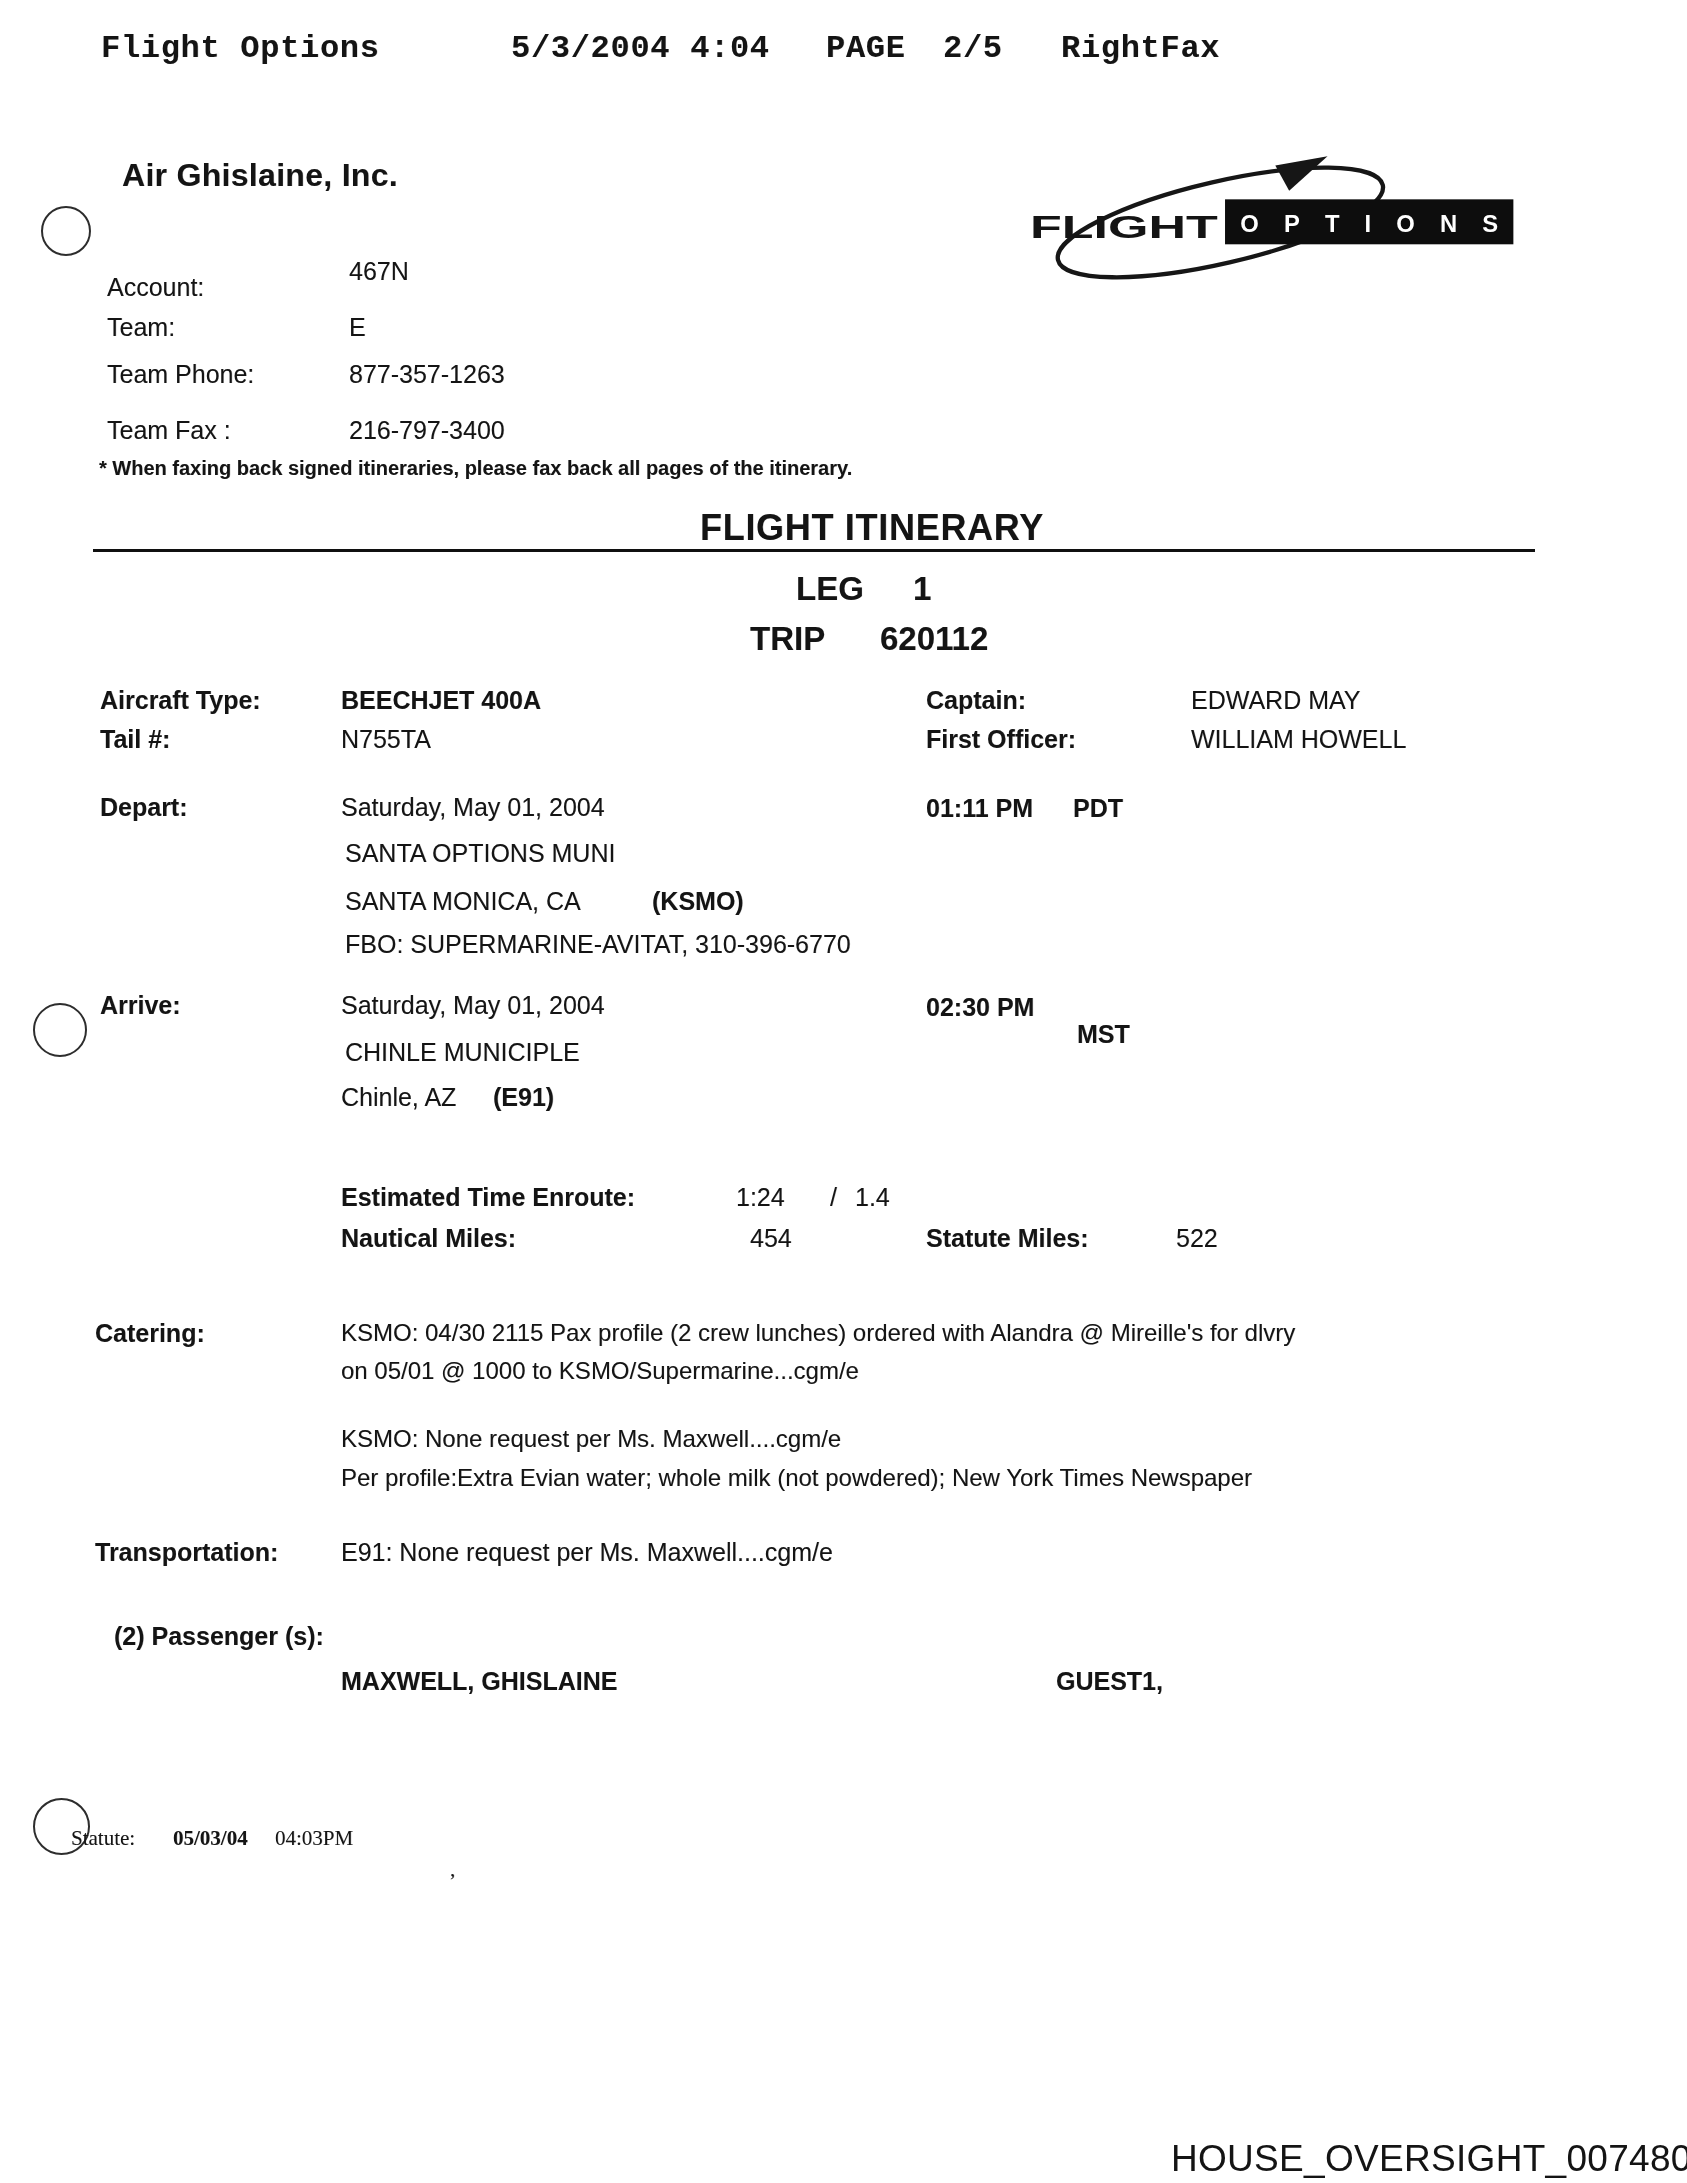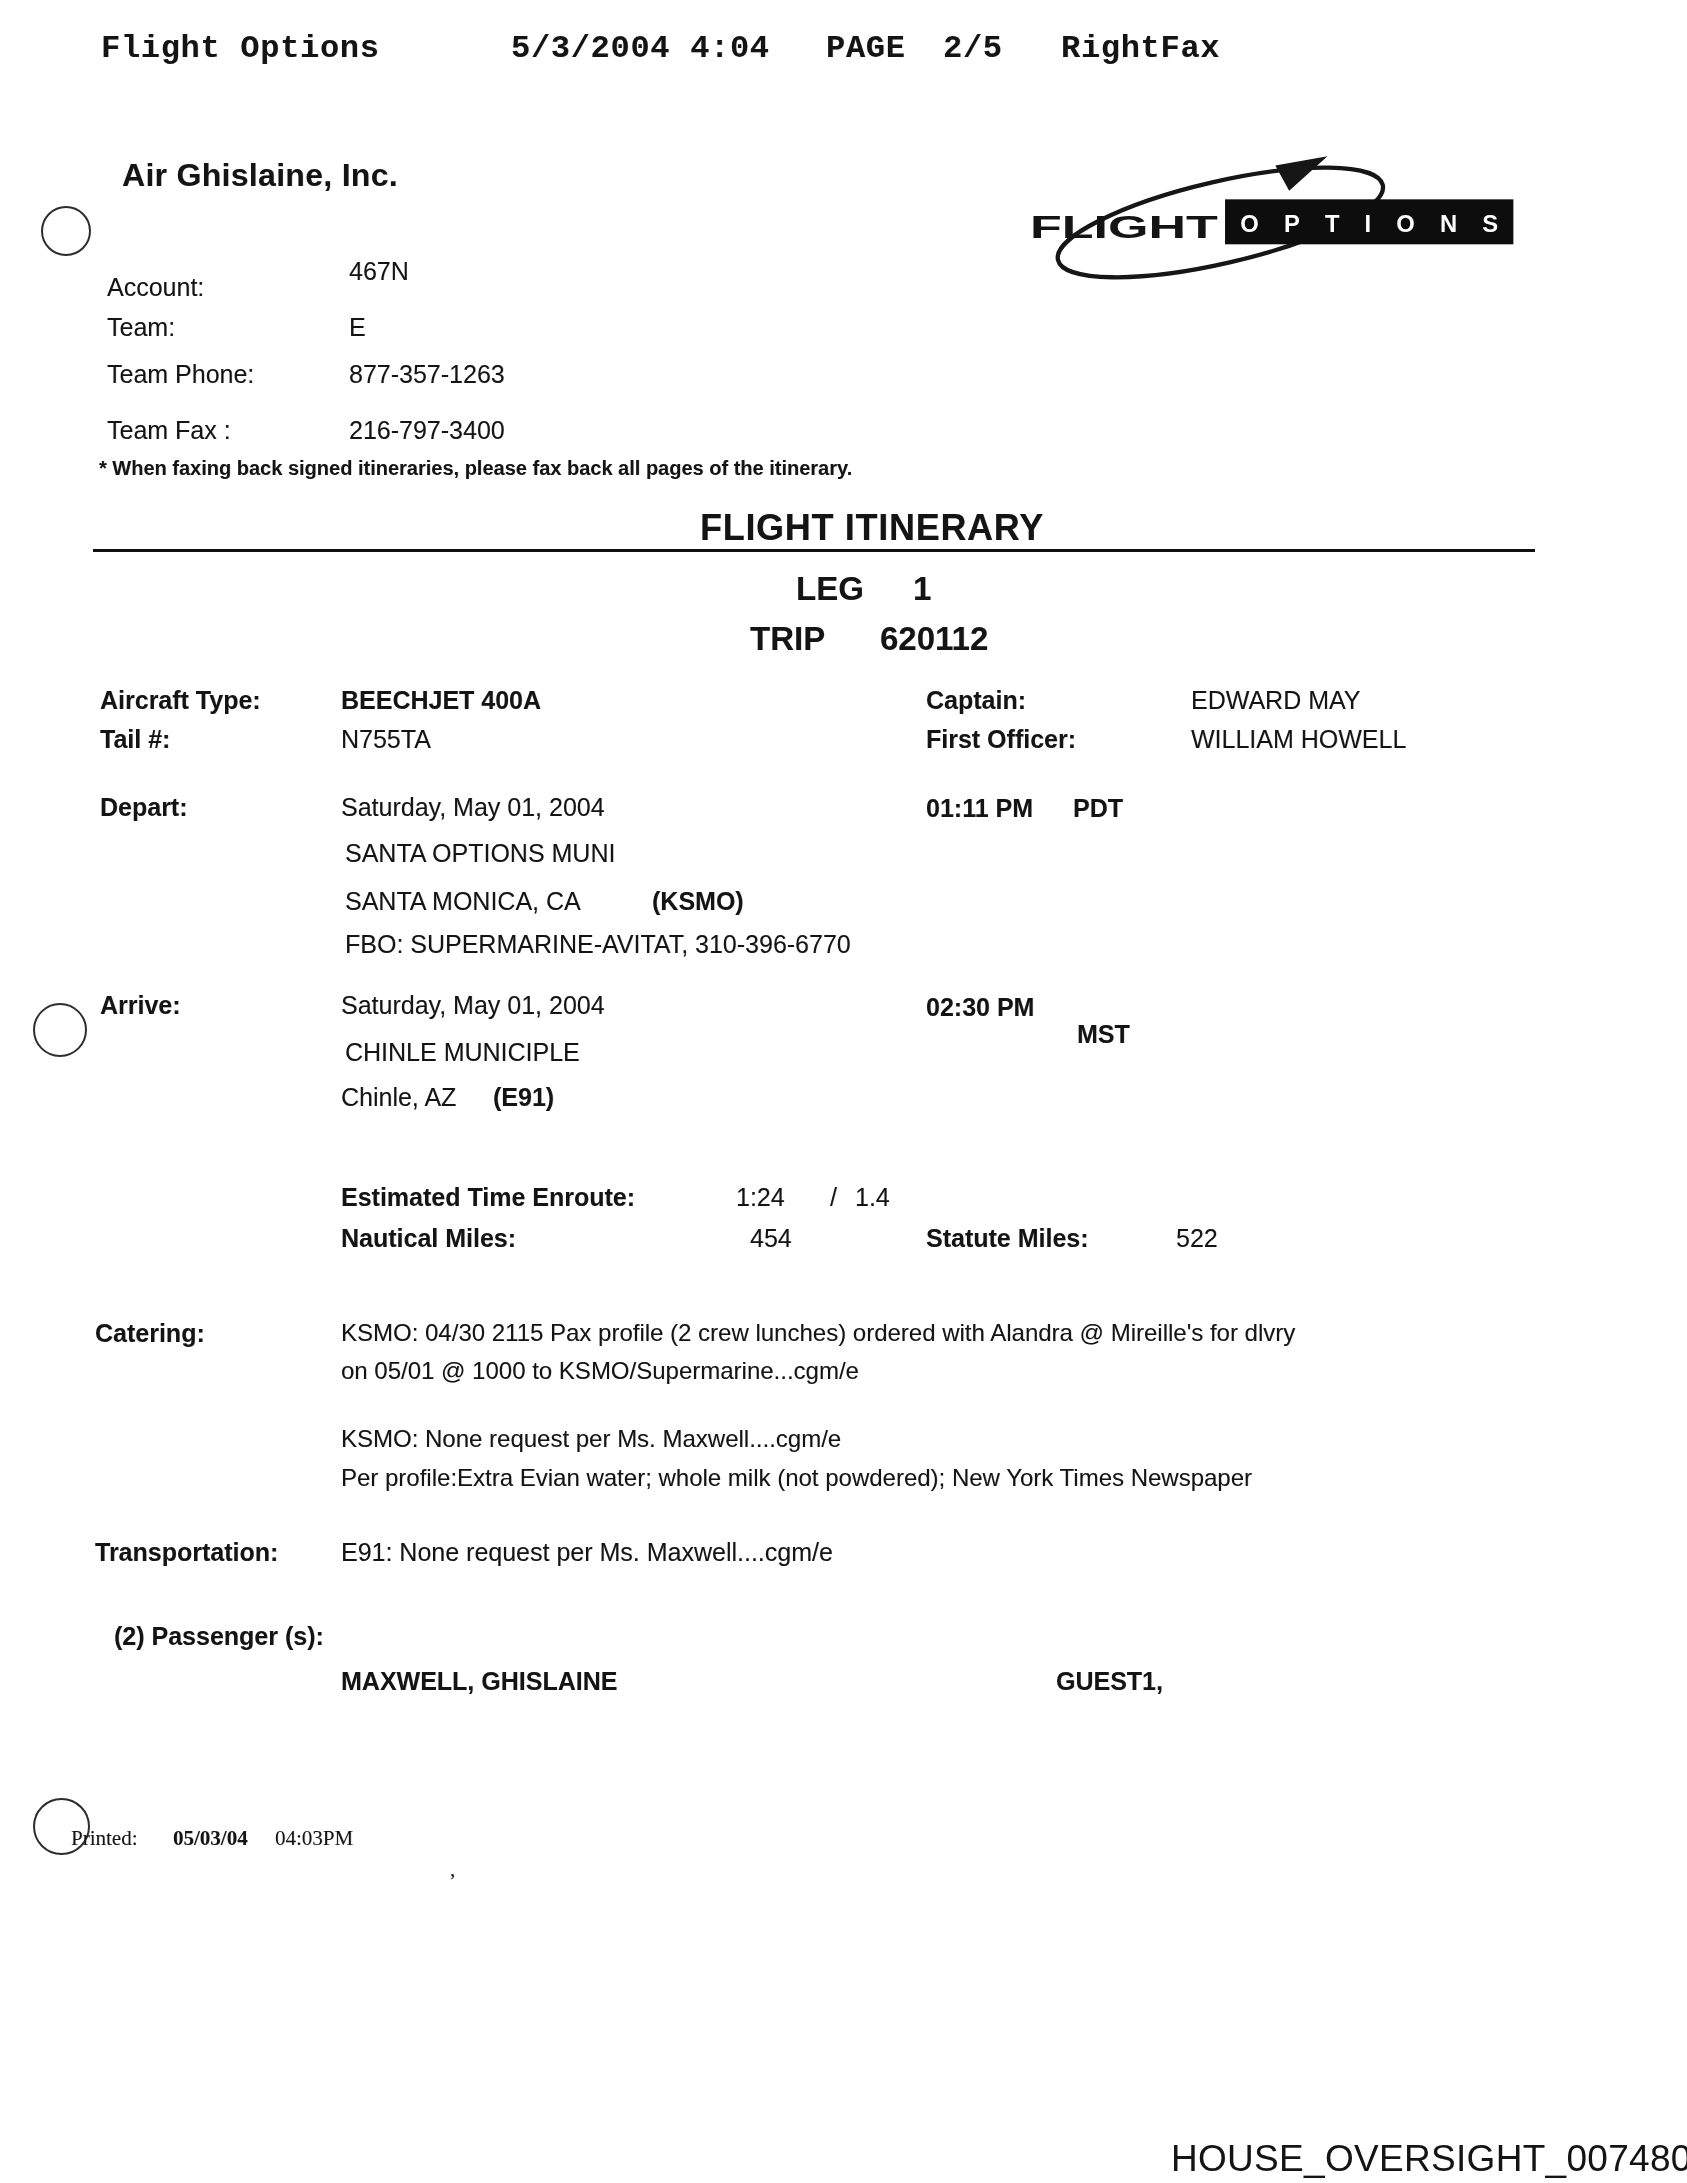--- a/index.html
+++ b/index.html
@@ -112,21 +112,21 @@
   <span class="t small" style="left:341px; top:1426px;">KSMO: None request per Ms. Maxwell....cgm/e</span>
   <span class="t small" style="left:341px; top:1465px;">Per profile:Extra Evian water; whole milk (not powdered); New York Times Newspaper</span>
 
   <span class="t body b" style="left:95px; top:1539px;">Transportation:</span>
   <span class="t body" style="left:341px; top:1539px;">E91: None request per Ms. Maxwell....cgm/e</span>
 
   <span class="t body b" style="left:114px; top:1623px;">(2) Passenger (s):</span>
   <span class="t body w600" style="left:341px; top:1668px;">MAXWELL, GHISLAINE</span>
   <span class="t body w600" style="left:1056px; top:1668px;">GUEST1,</span>
 
-  <span class="t printed" style="left:71px; top:1827px;">Printed:</span>
+  <span class="t printed" style="left:71px; top:1827px;">Statute:</span>
   <span class="t printed" style="left:173px; top:1827px;font-weight:bold;">05/03/04</span>
   <span class="t printed" style="left:275px; top:1827px;">04:03PM</span>
   <span class="t printed" style="left:450px; top:1858px;">,</span>
 
   <span class="t bates" style="left:1171px; top:2140px;">HOUSE_OVERSIGHT_007480</span>
 
 </div>
 
 
 </body></html>

